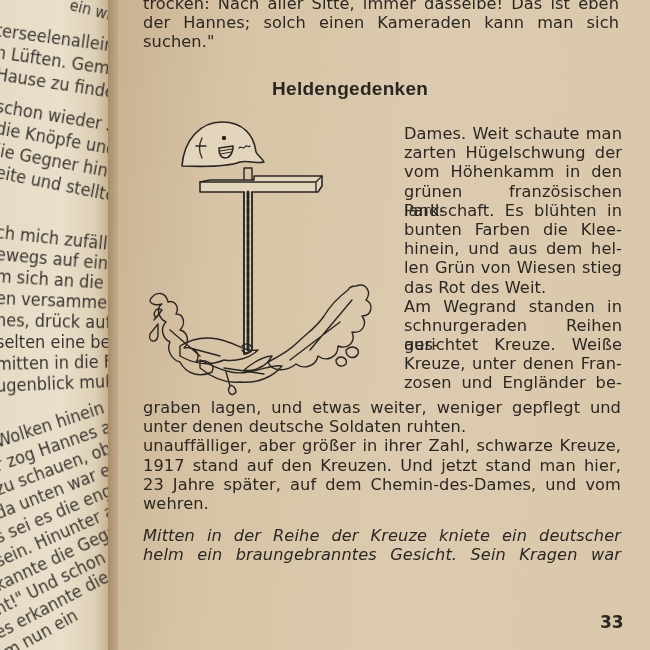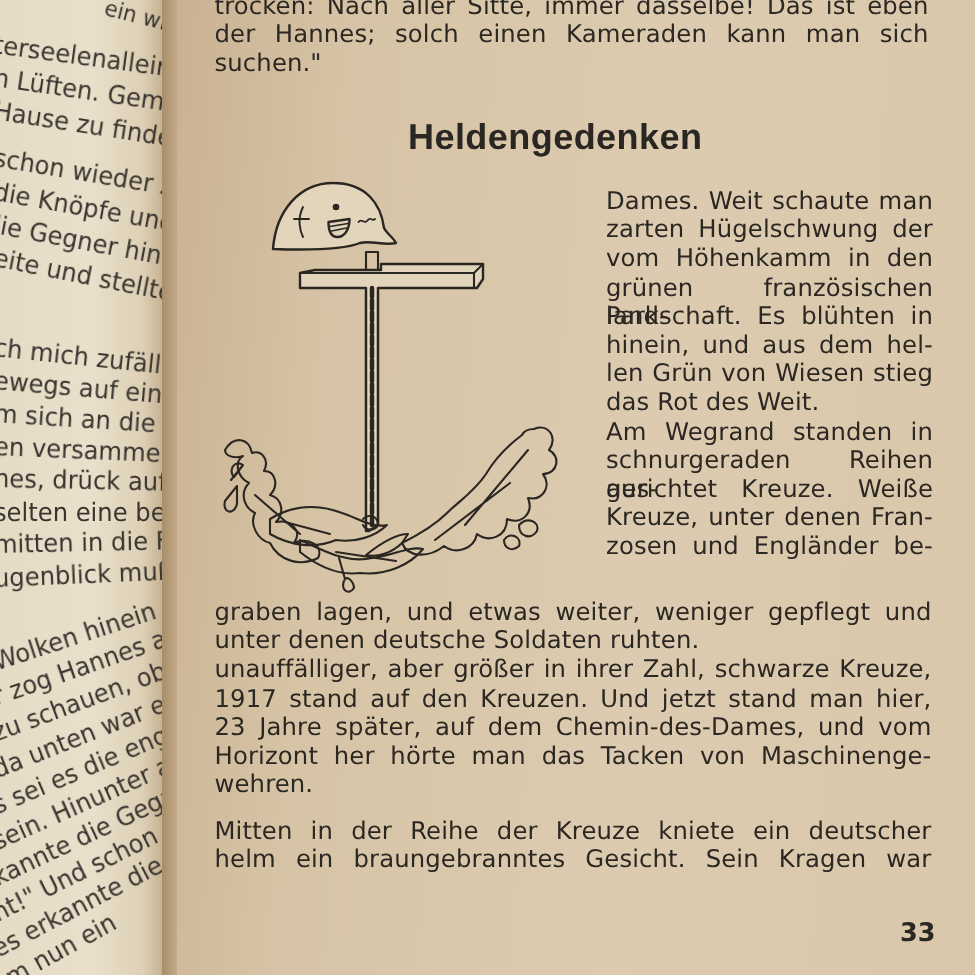--- a/index.html
+++ b/index.html
@@ -26,27 +26,27 @@
   
   .right-page {
     position:absolute; left:118px; top:0; width:624px; height:650px;
     background:linear-gradient(95deg,#c9b292 0%,#d7c4a6 18%,#dccbb0 50%,#d9c6a9 100%);
   }
   .text {
     color:#2b2722; font-size:16.2px; line-height:19.2px; letter-spacing:0.1px;
   }
   .top-text { position:absolute; left:25px; top:-6px; width:476px; text-align:justify; }
   .title {
-    position:absolute; left:154px; top:78px; font-size:24px; font-weight:bold;
+    position:absolute; left:154px; top:78px; font-size:19px; font-weight:bold;
     color:#2a2622; letter-spacing:0.3px; font-family:"Liberation Sans", sans-serif;
   }
   .col { position:absolute; left:286px; top:124px; width:218px; text-align:justify; }
   .full { position:absolute; left:25px; width:478px; text-align:justify; }
   .p1 { top:398px; }
-  .p2 { top:544px; }
+  .p2 { top:526px;font-style:italic; }
   .line { display:block; text-align:justify; text-align-last:justify; height:19.2px; }
   .line.last { text-align-last:left; }
   .page-num {
     position:absolute; left:482px; top:612px; font-size:17px; font-weight:bold; color:#2b2722;
   }
   .illustration { position:absolute; left:22px; top:110px; }
 </style>
 </head>
 <body>
 
@@ -121,37 +121,37 @@
       <path d="M102 236 C106 232 112 234 112 240 C110 244 104 244 102 240"></path>
     </g>
   </svg>
 
   <div class="col text">
     <span class="line">Dames. Weit schaute man</span>
     <span class="line">zarten Hügelschwung der</span>
     <span class="line">vom Höhenkamm in den</span>
     <span class="line">grünen französischen Park-</span>
     <span class="line">landschaft. Es blühten in</span>
+    <span class="line">bunten Farben die Klee-</span>
     <span class="line">hinein, und aus dem hel-</span>
     <span class="line">len Grün von Wiesen stieg</span>
     <span class="line last">das Rot des Weit.</span>
     <span class="line">Am Wegrand standen in</span>
     <span class="line">schnurgeraden Reihen aus-</span>
     <span class="line">gerichtet Kreuze. Weiße</span>
     <span class="line">Kreuze, unter denen Fran-</span>
     <span class="line">zosen und Engländer be-</span>
   </div>
 
   <div class="full p1 text">
     <span class="line">graben lagen, und etwas weiter, weniger gepflegt und</span>
     <span class="line last">unter denen deutsche Soldaten ruhten.</span>
     <span class="line">unauffälliger, aber größer in ihrer Zahl, schwarze Kreuze,</span>
     <span class="line">1917 stand auf den Kreuzen. Und jetzt stand man hier,</span>
     <span class="line">23 Jahre später, auf dem Chemin-des-Dames, und vom</span>
-    <span class="line">Horizont her hörte man das Tacken von Maschinenge-</span>
     <span class="line last">wehren.</span>
   </div>
 
   <div class="full p2 text">
     <span class="line">Mitten in der Reihe der Kreuze kniete ein deutscher</span>
     <span class="line">helm ein braungebranntes Gesicht. Sein Kragen war</span>
   </div>
 
   <div class="page-num">33</div>
 </div>

